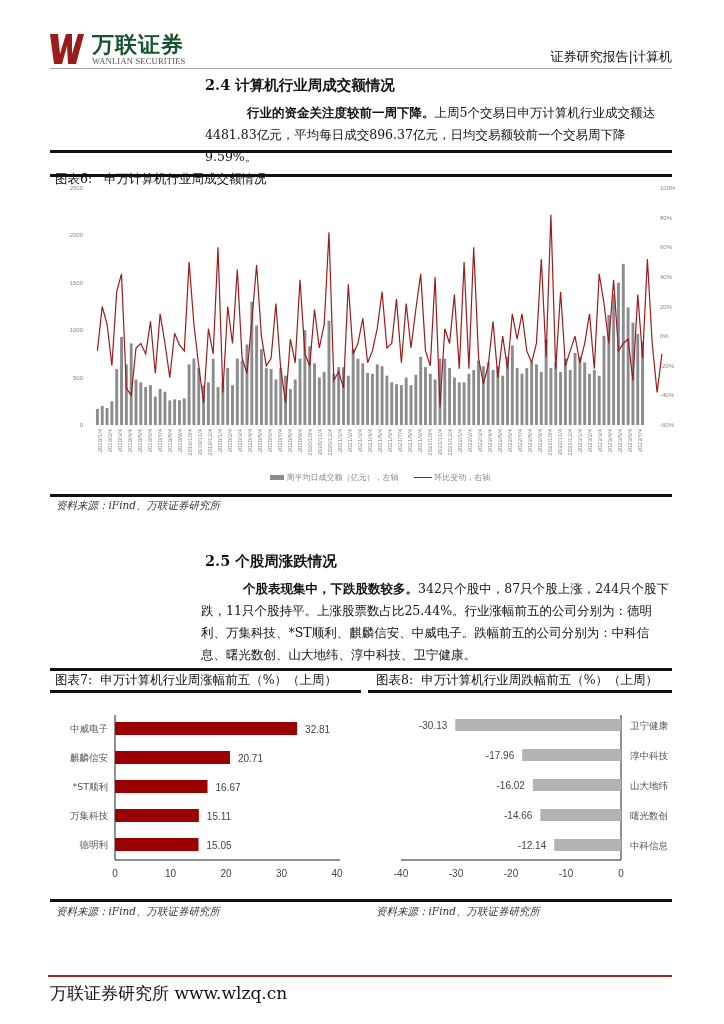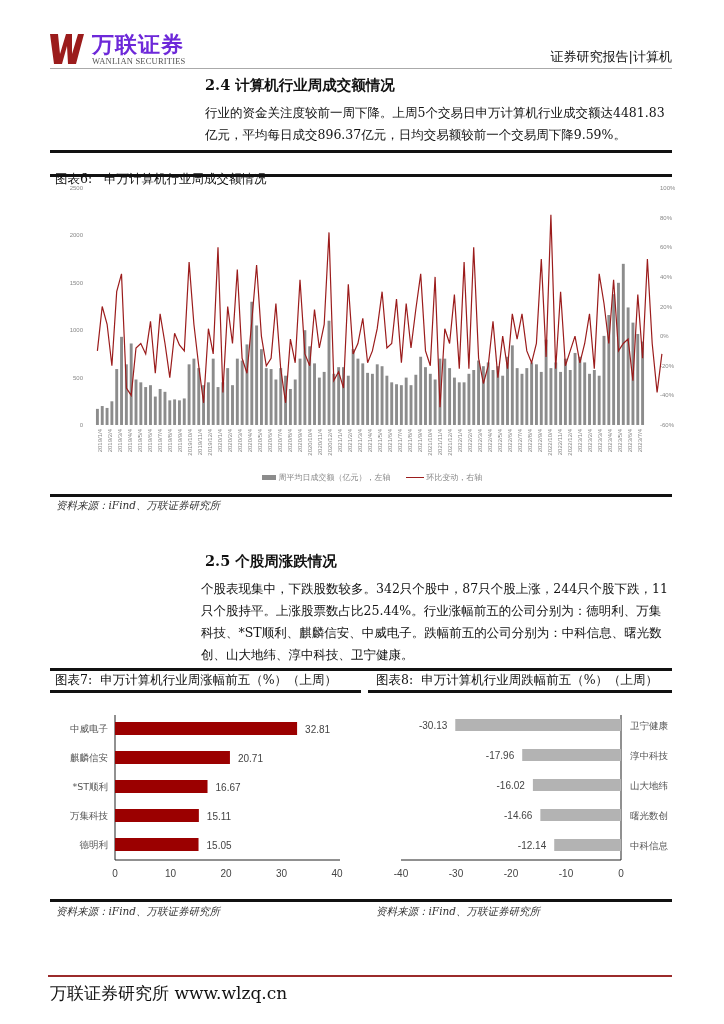--- a/index.html
+++ b/index.html
@@ -1,25 +1,25 @@
 <!DOCTYPE html>
 <html><head>
 <meta charset="utf-8">
 <style>
   html, body { margin:0; padding:0; background:#fff; }
   body { width:724px; height:1024px; position:relative; font-family:"DejaVu Serif", serif; color:#111; overflow:hidden; }
   .abs { position:absolute; }
   .logo-w { left:50px; top:34px; width:34px; height:30px; }
-  .logo-cn { left:92px; top:30px; font-family:"DejaVu Sans", sans-serif; font-size:22px; font-weight:bold; color:#6d28d9; letter-spacing:1px; }
+  .logo-cn { left:92px; top:30px; font-family:"DejaVu Sans", sans-serif; font-size:22px; font-weight:bold; color:#14532d; letter-spacing:1px; }
   .logo-en { left:92px; top:56px; font-family:Liberation Serif, serif; font-size:8.5px; color:#555; letter-spacing:0.2px; }
   .header-right { right:52px; top:48px; font-size:13px; font-weight:normal; }
   .hline { left:50px; width:622px; height:1px; background:#aaa; }
   .sec-title { font-size:14.5px; font-weight:bold; }
   .para { font-size:12.5px; line-height:22px; }
-  .para b { font-weight:normal; }
+  .para b { font-weight:bold;margin-left:42px; }
   .fig-bar { height:3px; background:#111; }
   .fig-title { font-size:12.5px; }
   .src { font-size:10.5px; font-style:italic; color:#333;text-align:center; }
   .footer-line { left:48px; top:975px; width:624px; height:2px; background:#9b2b2b; }
   .footer-left { left:50px; top:982px; font-size:17px; }
   .footer-right { right:52px; top:1018px; font-size:11px;margin-top:40px; }
   .axis-small { font-family:"Liberation Sans", sans-serif; font-size:6px; fill:#888; }
   .bar-label { font-family:"Liberation Sans", sans-serif; font-size:10px; fill:#444; }
   .cat-label { font-family:"DejaVu Sans", sans-serif; font-size:9.5px; fill:#555; }
   .tick-label { font-family:"Liberation Sans", sans-serif; font-size:10px; fill:#444; }
@@ -228,21 +228,21 @@
     <text x="515" y="249" transform="rotate(-90 515 249)" text-anchor="end" class="axis-small" dominant-baseline="middle">2022/12/4</text>
     <text x="525" y="249" transform="rotate(-90 525 249)" text-anchor="end" class="axis-small" dominant-baseline="middle">2023/1/4</text>
     <text x="535" y="249" transform="rotate(-90 535 249)" text-anchor="end" class="axis-small" dominant-baseline="middle">2023/2/4</text>
     <text x="545" y="249" transform="rotate(-90 545 249)" text-anchor="end" class="axis-small" dominant-baseline="middle">2023/3/4</text>
     <text x="555" y="249" transform="rotate(-90 555 249)" text-anchor="end" class="axis-small" dominant-baseline="middle">2023/4/4</text>
     <text x="565" y="249" transform="rotate(-90 565 249)" text-anchor="end" class="axis-small" dominant-baseline="middle">2023/5/4</text>
     <text x="575" y="249" transform="rotate(-90 575 249)" text-anchor="end" class="axis-small" dominant-baseline="middle">2023/6/4</text>
     <text x="585" y="249" transform="rotate(-90 585 249)" text-anchor="end" class="axis-small" dominant-baseline="middle">2023/7/4</text>
   </svg>
 
-<div class="abs legend" style="left:262px; top:472px;text-align:center;">
+<div class="abs legend" style="left:270px; top:472px;text-align:center;">
   <span style="display:inline-block;width:14px;height:5px;background:#8c8c8c;vertical-align:middle;"></span>
   <span>周平均日成交额（亿元），左轴</span>
   &nbsp;&nbsp;&nbsp;&nbsp;
   <span style="display:inline-block;width:18px;height:1.5px;background:#9b1c1c;vertical-align:middle;"></span>
   <span>环比变动，右轴</span>
 </div>
 <div class="abs fig-bar" style="left:50px; top:494px; width:622px;"></div>
 <div class="abs src" style="left:56px; top:499px;">资料来源：iFind、万联证券研究所</div>
 
 <div class="abs sec-title" style="left:205px; top:552px;">2.5 个股周涨跌情况</div>

